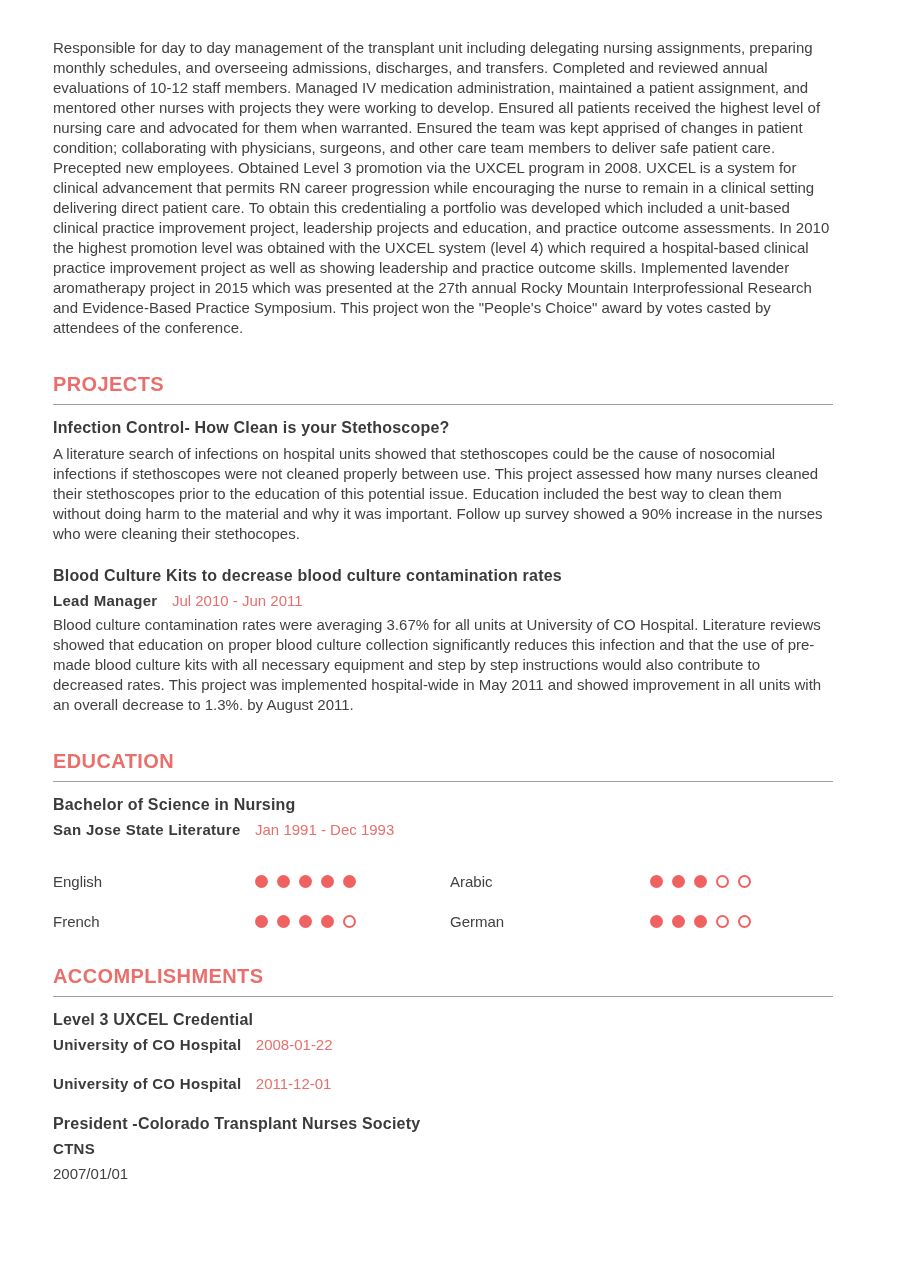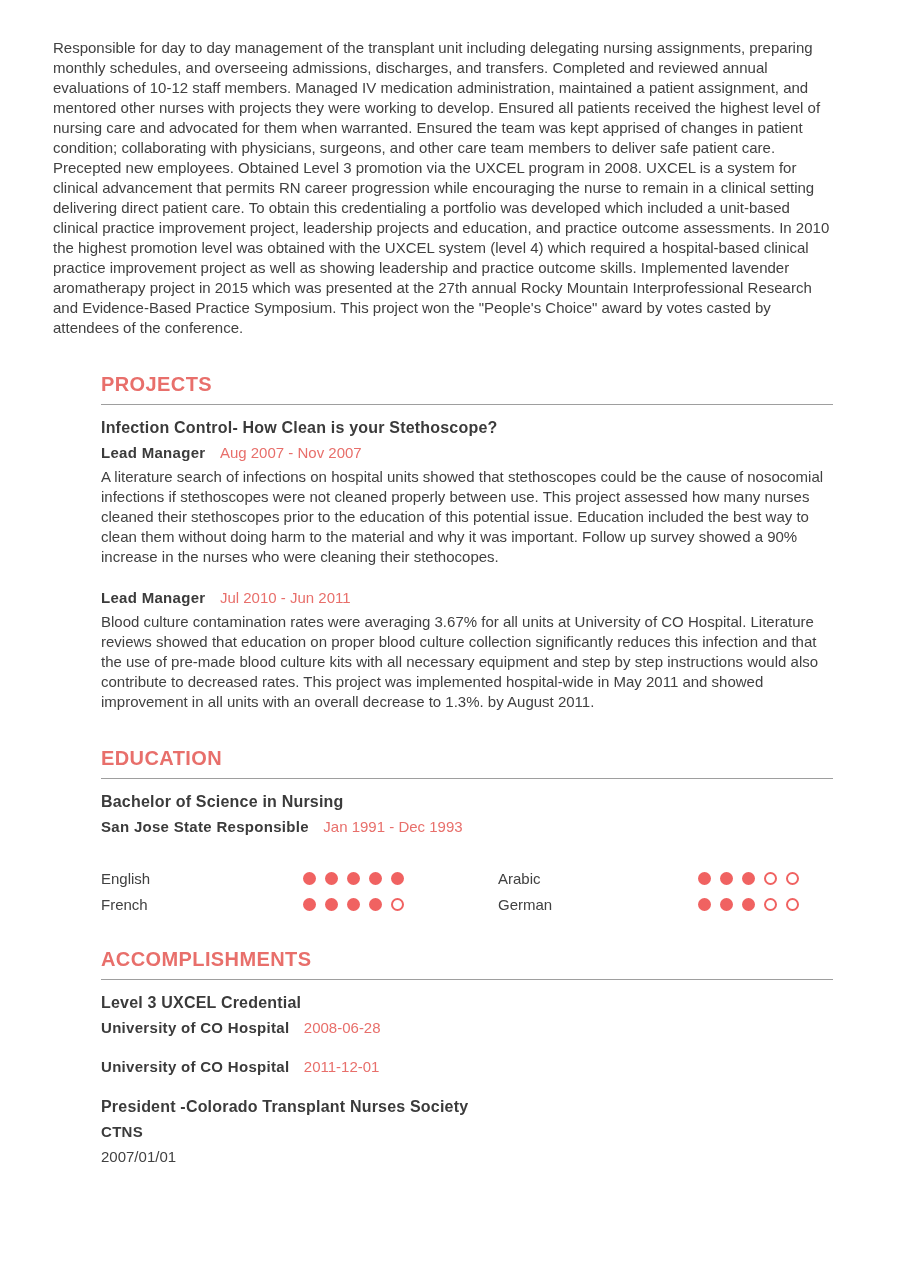--- a/index.html
+++ b/index.html
@@ -18,21 +18,21 @@
     font-family:"Liberation Sans", sans-serif;
     color:var(--body);
     overflow:hidden;
   }
   .text{
     font-size:15px;
     line-height:20px;
     margin:0;
     color:var(--body);
   }
-  section{margin-top:34px;margin-left:48px;}
+  section{margin-top:34px;}
   h2.section-title{
     font-size:20px;
     line-height:24px;
     font-weight:700;
     letter-spacing:.4px;
     color:var(--accent);
     margin:0;
     padding-bottom:8px;
     border-bottom:1px solid var(--rule);
   }
@@ -55,21 +55,21 @@
   .dates{
     font-size:15px;
     color:var(--accent);
     margin-left:10px;
   }
   .project-item + .project-item{margin-top:22px;}
   .edu-degree{margin-bottom:8px;}
   .lang-grid{
     display:grid;
     grid-template-columns:202px 195px 200px 1fr;
-    row-gap:9px;
+    row-gap:23px;
     align-items:center;
     margin-top:14px;
   }
   .lang-name{font-size:15px;color:var(--body);}
   .dots{display:flex;gap:9px;align-items:center;}
   .dot{
     width:13px;height:13px;border-radius:50%;
     flex:0 0 auto;
   }
   .dot.filled{background:var(--dot);}
@@ -86,43 +86,40 @@
 
 <div class="page">
 
   <p class="text">Responsible for day to day management of the transplant unit including delegating nursing assignments, preparing monthly schedules, and overseeing admissions, discharges, and transfers. Completed and reviewed annual evaluations of 10-12 staff members. Managed IV medication administration, maintained a patient assignment, and mentored other nurses with projects they were working to develop. Ensured all patients received the highest level of nursing care and advocated for them when warranted.  Ensured the team was kept apprised of changes in patient condition; collaborating with physicians, surgeons, and other care team members to deliver safe patient care. Precepted new employees. Obtained Level 3 promotion via the UXCEL program in 2008. UXCEL is a system for clinical advancement that permits RN career progression while encouraging the nurse to remain in a clinical setting delivering direct patient care. To obtain this credentialing a portfolio was developed which included a unit-based clinical practice improvement project, leadership projects and education, and practice outcome assessments. In 2010 the highest promotion level was obtained with the UXCEL system (level 4) which required a hospital-based clinical practice improvement project as well as showing leadership and practice outcome skills. Implemented lavender aromatherapy project in 2015 which was presented at the 27th annual Rocky Mountain Interprofessional Research and Evidence-Based Practice Symposium. This project won the "People's Choice" award by votes casted by attendees of the conference.</p>
 
   <section>
     <h2 class="section-title">PROJECTS</h2>
     <div class="section-body">
       <div class="project-item">
         <h3 class="item-title">Infection Control- How Clean is your Stethoscope?</h3>
-        <div class="meta">
-          <span class="role">Lead Manager</span>
-          <span class="dates">Aug 2007 - Nov 2007</span>
-        </div>
         <p class="text">A literature search of infections on hospital units showed that stethoscopes could be the cause of nosocomial infections if stethoscopes were not cleaned properly between use. This project assessed how many nurses cleaned their stethoscopes prior to the education of this potential issue. Education included the best way to clean them without doing harm to the material and why it was important. Follow up survey showed a 90% increase in the nurses who were cleaning their stethocopes.</p>
       </div>
       <div class="project-item">
+        <h3 class="item-title">Blood Culture Kits to decrease blood culture contamination rates</h3>
         <div class="meta">
           <span class="role">Lead Manager</span>
           <span class="dates">Jul 2010 - Jun 2011</span>
         </div>
         <p class="text">Blood culture contamination rates were averaging 3.67% for all units at University of CO Hospital.  Literature reviews showed that education on proper blood culture collection significantly reduces this infection and that the use of pre-made blood culture kits with all necessary equipment and step by step instructions would also contribute to decreased rates. This project was implemented hospital-wide in May 2011 and showed improvement in all units with an overall decrease to 1.3%. by August 2011.</p>
       </div>
     </div>
   </section>
 
   <section>
     <h2 class="section-title">EDUCATION</h2>
     <div class="section-body">
       <div>
         <h3 class="item-title edu-degree">Bachelor of Science in Nursing</h3>
         <div class="meta">
-          <span class="org">San Jose State Responsible</span>
+          <span class="org">San Jose State Literature</span>
           <span class="dates">Jan 1991 - Dec 1993</span>
         </div>
       </div>
     </div>
   </section>
 
   <section>
     <div class="lang-grid">
       <span class="lang-name">English</span>
       <span class="dots">
@@ -159,21 +156,21 @@
     </div>
   </section>
 
   <section>
     <h2 class="section-title">ACCOMPLISHMENTS</h2>
     <div class="section-body">
       <div class="accomp-item">
         <h3 class="item-title">Level 3 UXCEL Credential</h3>
         <div class="meta">
           <span class="org">University of CO Hospital</span>
-          <span class="dates">2008-06-28</span>
+          <span class="dates">2008-01-22</span>
         </div>
       </div>
       <div class="accomp-item">
         <div class="meta">
           <span class="org">University of CO Hospital</span>
           <span class="dates">2011-12-01</span>
         </div>
       </div>
       <div class="accomp-item">
         <h3 class="item-title">President -Colorado Transplant Nurses Society</h3>

